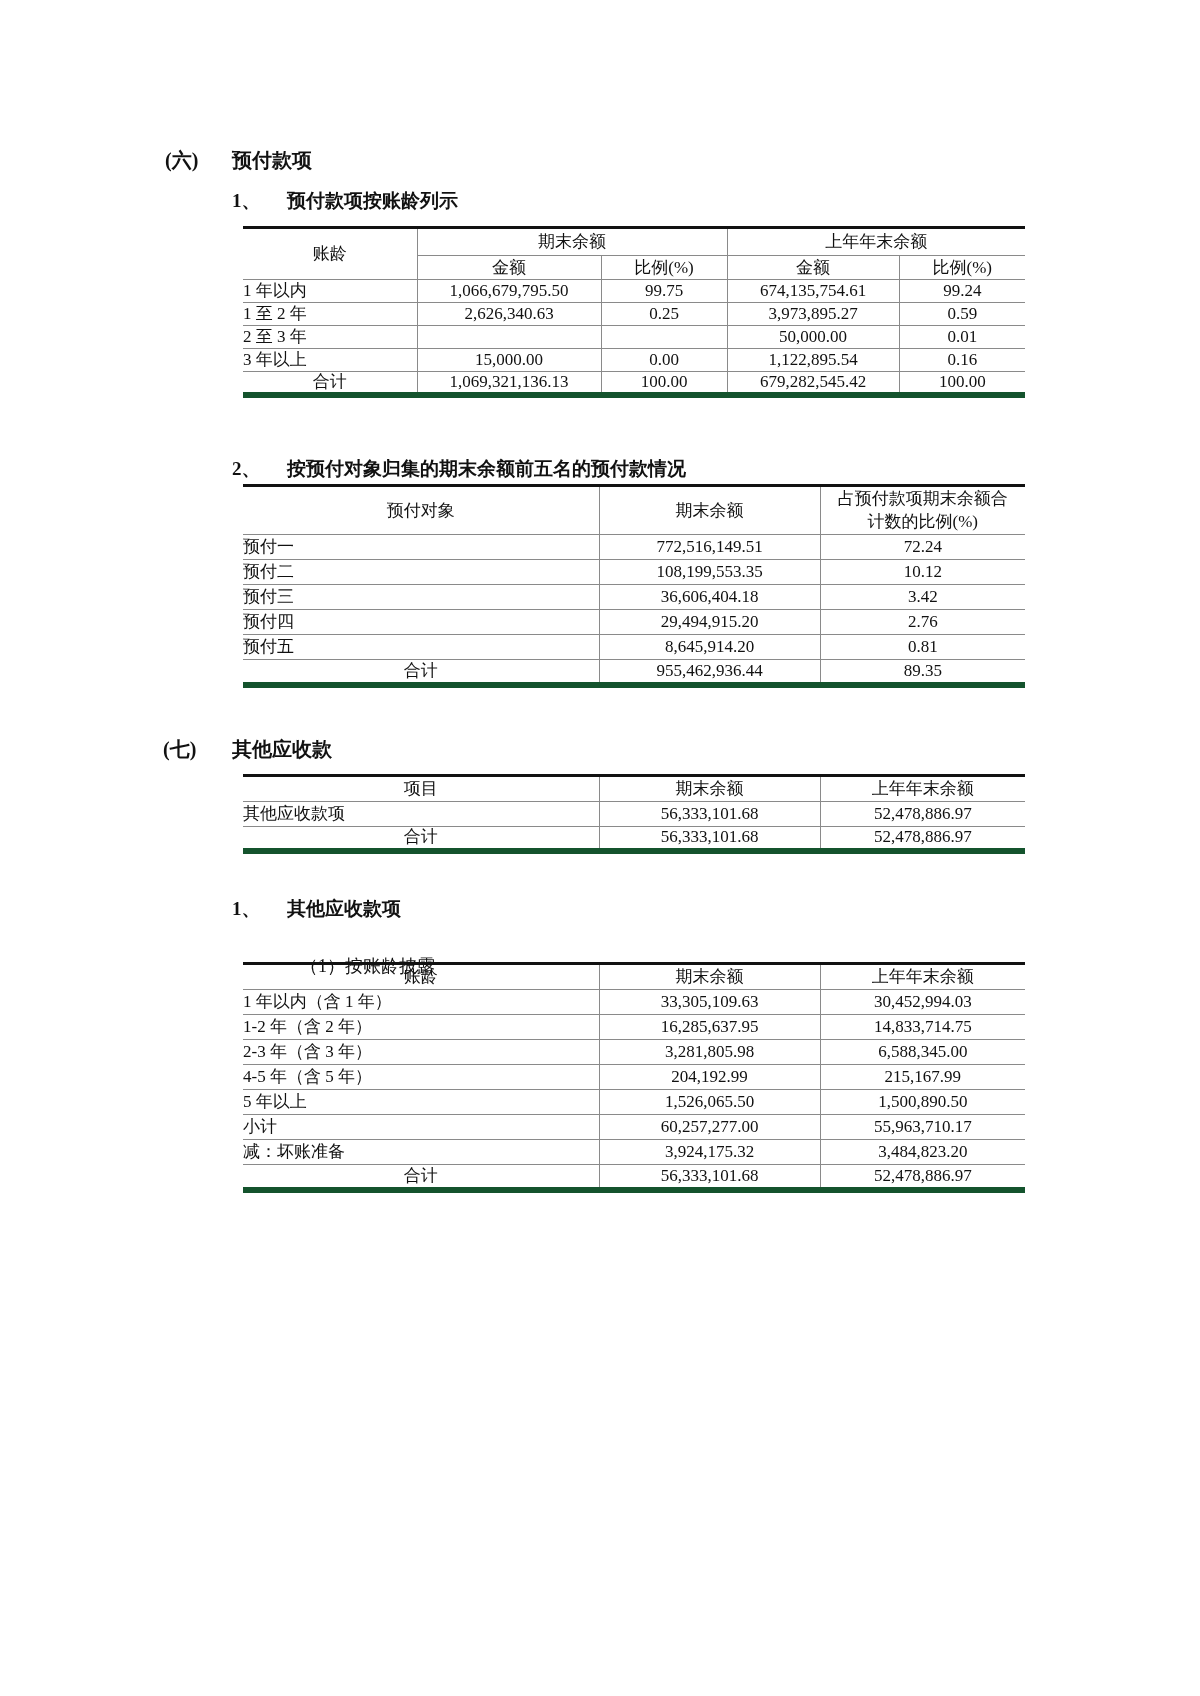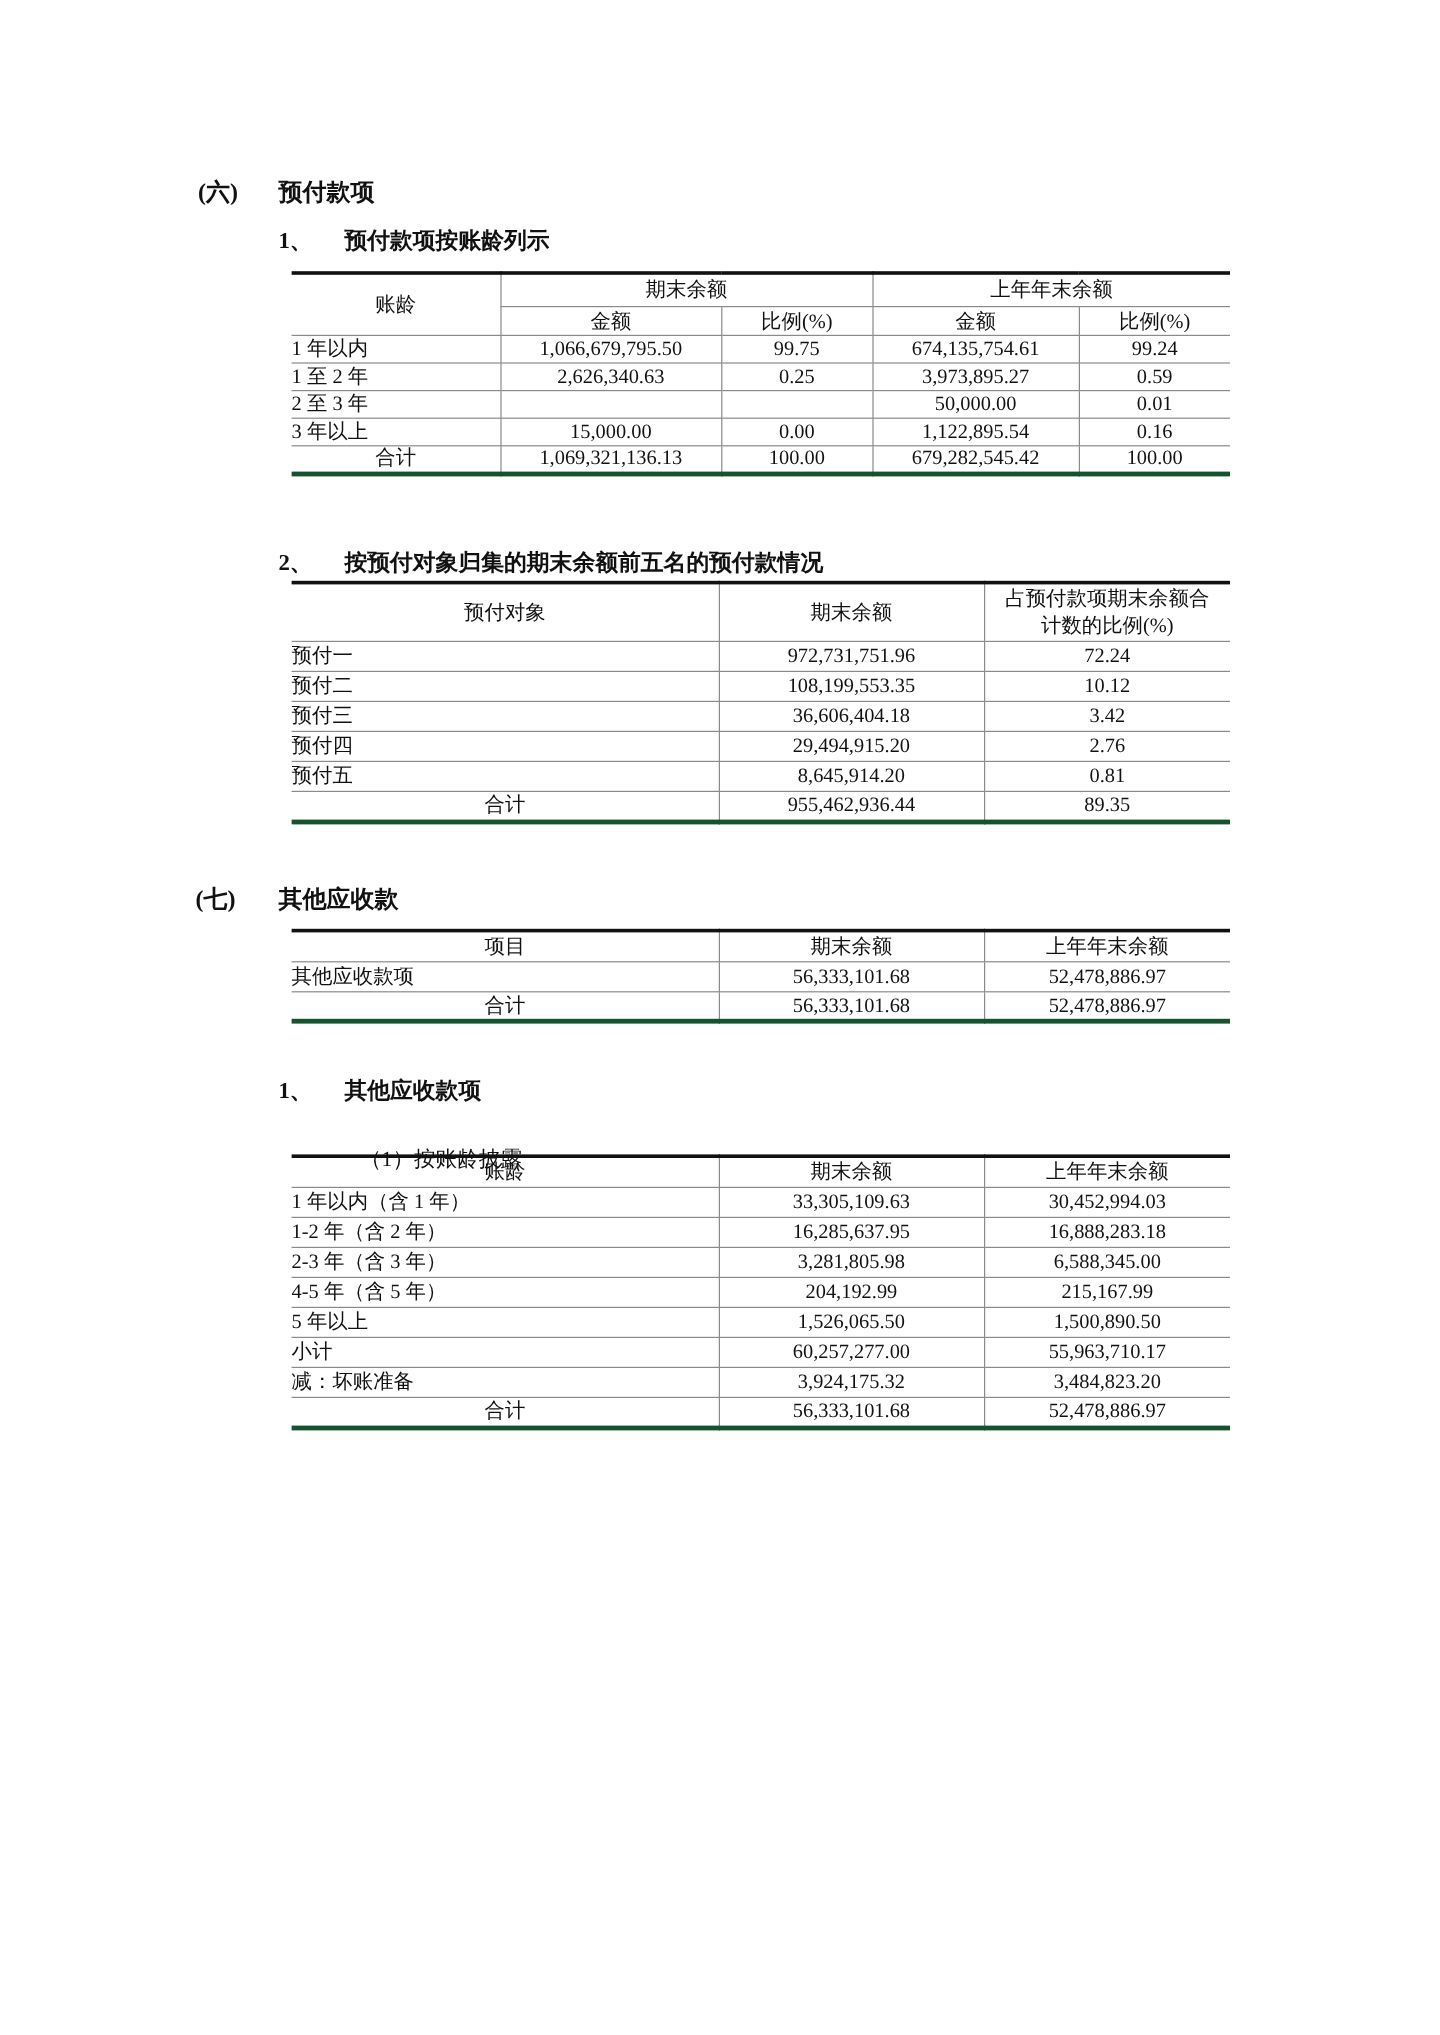--- a/index.html
+++ b/index.html
@@ -9,21 +9,21 @@
     font-family:"Liberation Serif","DejaVu Serif",serif; color:#111;
   }
   .abs { position:absolute; white-space:nowrap; }
   .sec-head { font-weight:bold; font-size:20px; }
   .sub-head { font-weight:bold; font-size:19px; }
   .plain-head { font-weight:normal; font-size:18px; }
 
   table.tbl {
     position:absolute; left:243px; width:782px;
     border-collapse:collapse; table-layout:fixed;
-    border-top:3px solid #111; border-bottom:4px solid #14532d;
+    border-top:3px solid #111; border-bottom:6px solid #14532d;
     font-size:17px;
   }
   table.tbl td {
     border:1px solid #8a8a8a;
     padding:0; line-height:1.15; vertical-align:middle;
     overflow:hidden;
   }
   table.tbl td:first-child { border-left:none; }
   table.tbl td:last-child  { border-right:none; }
   td.ctr { text-align:center; }
@@ -115,21 +115,21 @@
       <tr style="height:49px">
         <td class="ctr">预付对象</td>
         <td class="ctr">期末余额</td>
         <td class="hdr2line">
           <div>占预付款项期末余额合</div>
           <div>计数的比例(%)</div>
         </td>
       </tr>
       <tr style="height:25px">
         <td class="lbl">预付一</td>
-        <td class="num">972,731,751.96</td>
+        <td class="num">772,516,149.51</td>
         <td class="num">72.24</td>
       </tr>
       <tr style="height:25px">
         <td class="lbl">预付二</td>
         <td class="num">108,199,553.35</td>
         <td class="num">10.12</td>
       </tr>
       <tr style="height:25px">
         <td class="lbl">预付三</td>
         <td class="num">36,606,404.18</td>
@@ -199,21 +199,21 @@
         <td class="ctr">上年年末余额</td>
       </tr>
       <tr style="height:25px">
         <td class="lbl">1 年以内（含 1 年）</td>
         <td class="num">33,305,109.63</td>
         <td class="num">30,452,994.03</td>
       </tr>
       <tr style="height:25px">
         <td class="lbl">1-2 年（含 2 年）</td>
         <td class="num">16,285,637.95</td>
-        <td class="num">16,888,283.18</td>
+        <td class="num">14,833,714.75</td>
       </tr>
       <tr style="height:25px">
         <td class="lbl">2-3 年（含 3 年）</td>
         <td class="num">3,281,805.98</td>
         <td class="num">6,588,345.00</td>
       </tr>
       <tr style="height:25px">
         <td class="lbl">4-5 年（含 5 年）</td>
         <td class="num">204,192.99</td>
         <td class="num">215,167.99</td>

